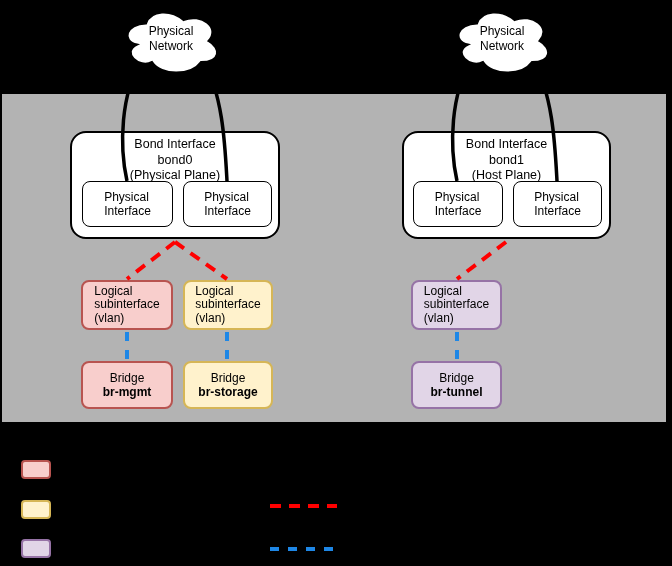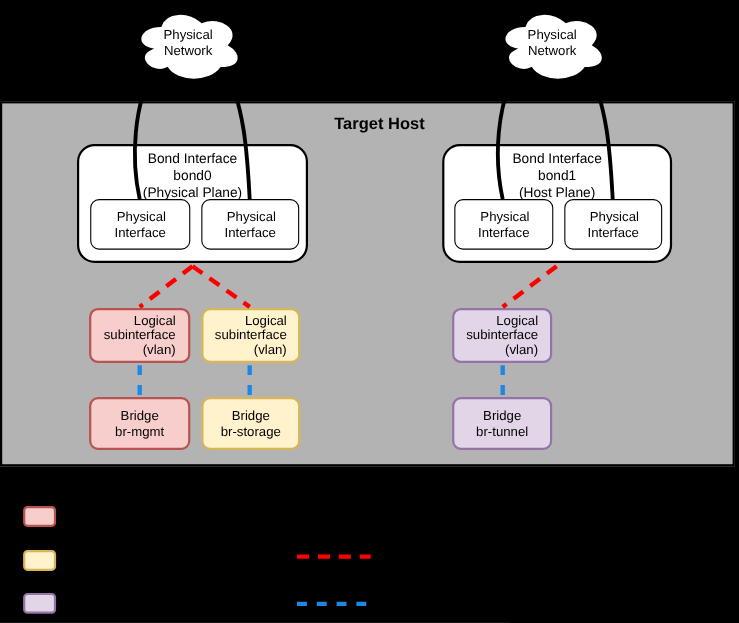--- a/index.html
+++ b/index.html
@@ -12,52 +12,51 @@
     background:#b3b3b3; border:2px solid #000; box-sizing:border-box; z-index:1;
   }
   .host-title {
     position:absolute; left:250px; top:104px; width:190px; text-align:center;
     font-weight:bold; font-size:15px; z-index:2;
   }
   .box {
     position:absolute; box-sizing:border-box; background:#fff;
     border:1.6px solid #000; border-radius:8px; z-index:2;
     display:flex; flex-direction:column; align-items:center; justify-content:center;
-    text-align:right; font-size:12px; line-height:14px;
+    text-align:left; font-size:12px; line-height:14px;
   }
   .bond {
     border-width:2.6px; border-radius:16px; justify-content:flex-start;
     padding-top:4px; line-height:15.5px; font-size:12.5px;
   }
   .bond .bname { font-weight:normal; }
   .pre { white-space:pre-line; }
   .mgmt    { background:#f8cecc; border:2px solid #b85450; }
   .storage { background:#fff2cc; border:2px solid #d6b656; }
   .tunnel  { background:#e1d5e7; border:2px solid #9673a6; }
-  .bridge .bname { font-weight:normal; }
+  .bridge .bname { font-weight:bold; }
   .cloud-label {
     position:absolute; width:100px; text-align:center; font-size:12px;
     line-height:15px; z-index:4;
   }
   #overlay { position:absolute; left:0; top:0; z-index:3; pointer-events:none; }
   .swatch {
     position:absolute; width:30px; height:19px; border-radius:4px;
     box-sizing:border-box; z-index:2;
   }
   .sw-mgmt    { background:#f8cecc; border:2px solid #b85450; }
   .sw-storage { background:#fff2cc; border:2px solid #d6b656; }
   .sw-tunnel  { background:#e1d5e7; border:2px solid #9673a6; }
 </style>
 </head>
 <body>
 
 <div id="stage">
 
   <div id="host-panel"></div>
-  <div class="host-title">Target Host</div>
 
   <div class="box bond" style="left:70px; top:131px; width:210px; height:108px;">
     <span>Bond Interface</span>
     <span class="bname">bond0</span>
     <span>(Physical Plane)</span>
   </div>
   <div class="box pre" style="left:82px; top:181px; width:91px; height:46px;">Physical
 Interface</div>
   <div class="box pre" style="left:183px; top:181px; width:89px; height:46px;">Physical
 Interface</div>

